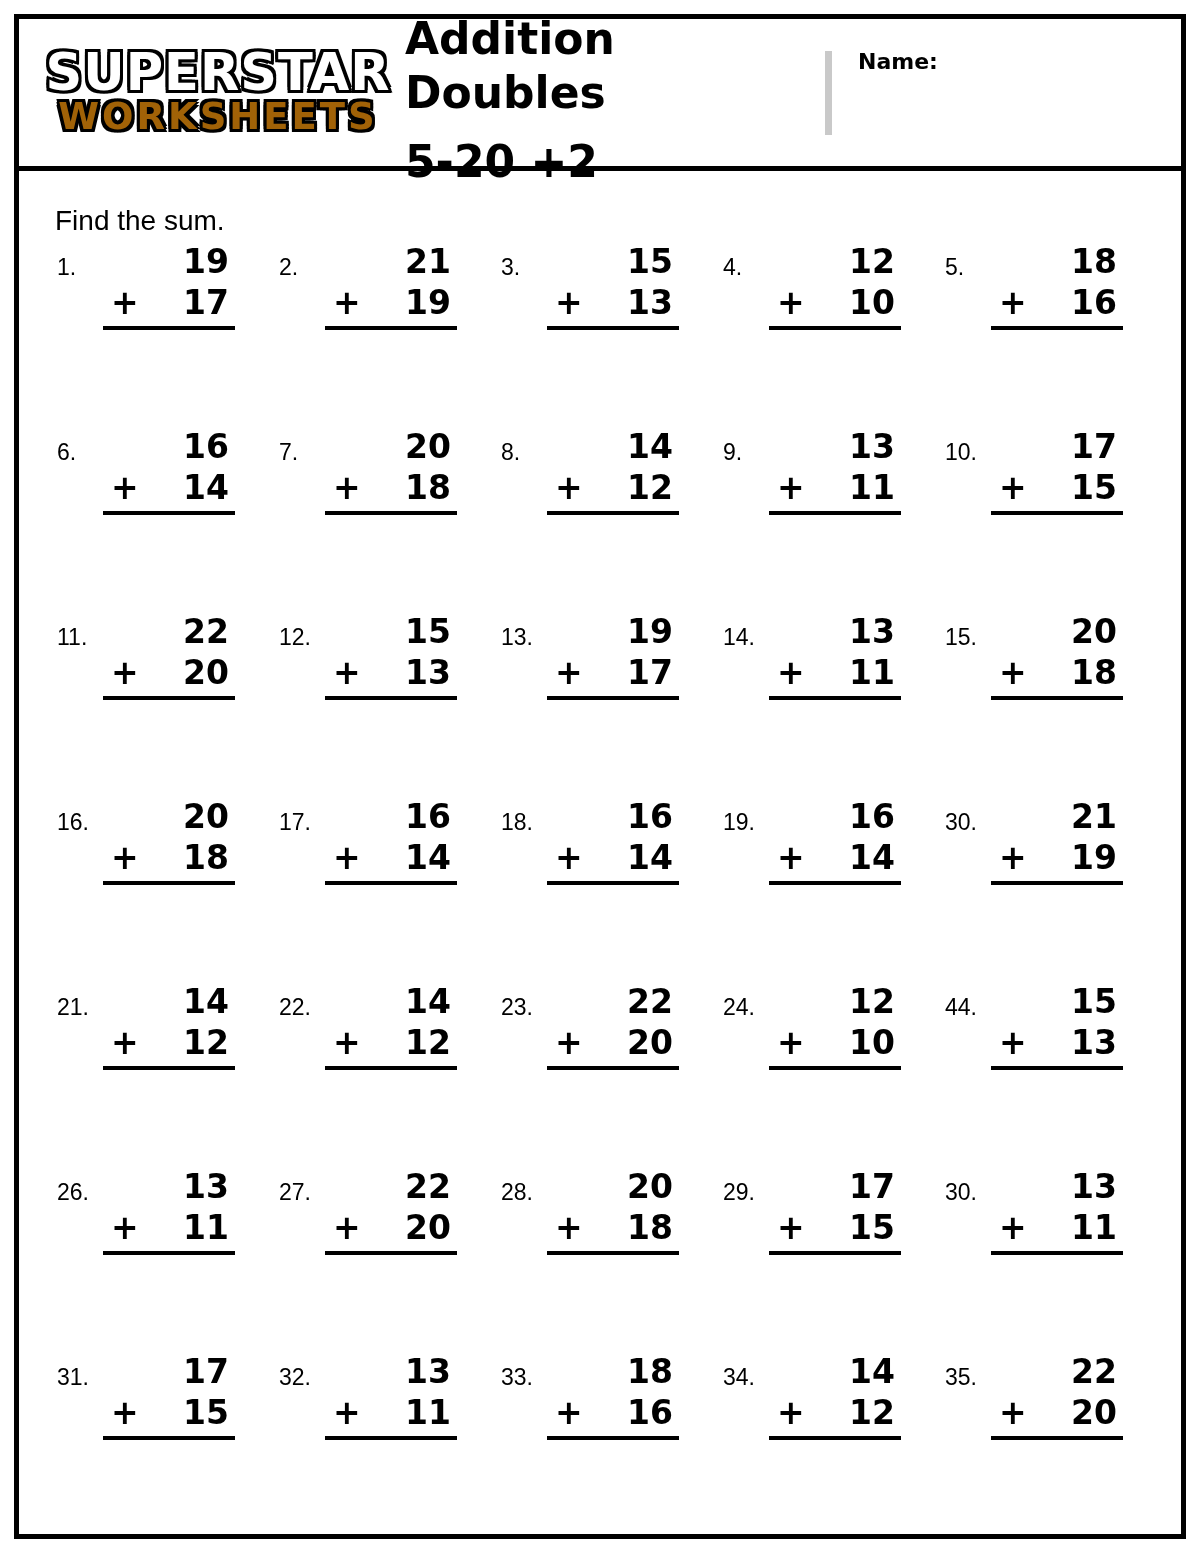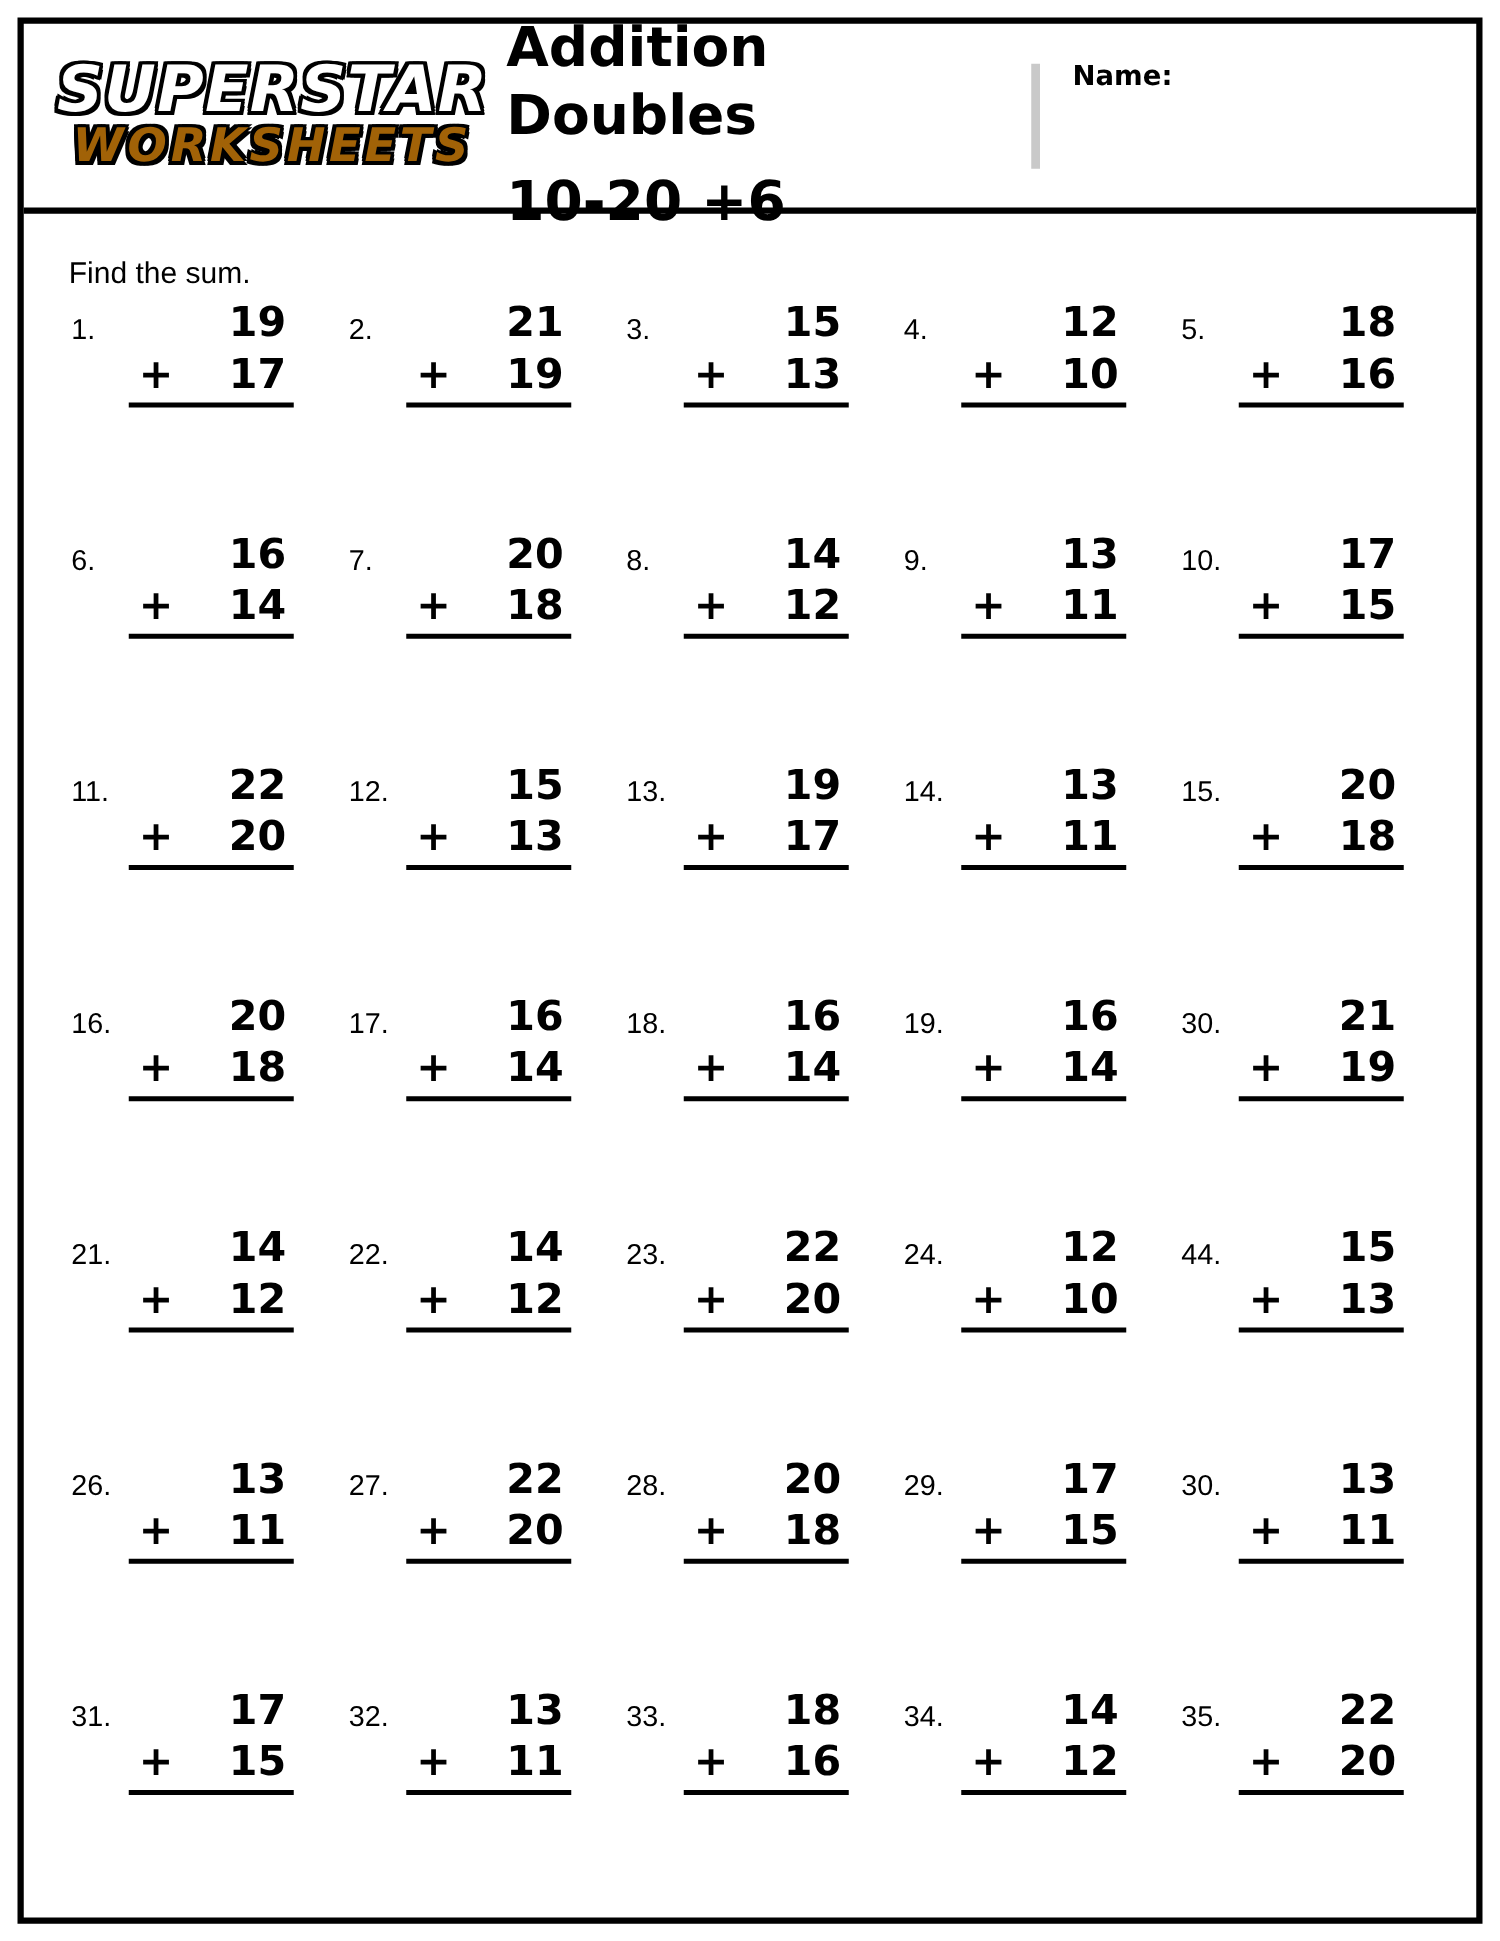--- a/index.html
+++ b/index.html
@@ -44,21 +44,20 @@
     align-items: center;
   }
   .logo {
     width: 380px;
     padding-left: 18px;
     box-sizing: border-box;
     display: flex;
     flex-direction: column;
     align-items: center;
     justify-content: center;
-    font-style: italic;
   }
   .logo-line1 {
     font-family: "DejaVu Sans", sans-serif;
     font-weight: bold;
     font-size: 51px;
     letter-spacing: 1px;
     line-height: 0.98;
     color: #fff;
     -webkit-text-stroke: 5px #000;
     paint-order: stroke fill;
@@ -109,21 +108,21 @@
     position: absolute;
     top: 181px;
     left: 19px;
     right: 19px;
     bottom: 19px;
     padding: 24px 26px 0 26px;
     box-sizing: border-box;
   }
   .instruction {
     font-family: "Liberation Sans", sans-serif;
-    font-size: 24px;
+    font-size: 28px;
     margin: 0 0 6px 10px;
   }
   .grid {
     display: grid;
     grid-template-columns: repeat(5, 1fr);
     grid-auto-rows: 185px;
     margin-top: 8px;
   }
   .problem {
     position: relative;
@@ -173,21 +172,21 @@
 <div class="page">
   <div class="outer-frame"></div>
 
   <div class="header">
     <div class="logo">
       <div class="logo-line1">SUPERSTAR</div>
       <div class="logo-line2">WORKSHEETS</div>
     </div>
     <div class="title-block">
       <div class="title-line">Addition Doubles</div>
-      <div class="title-line">10-20 +6</div>
+      <div class="title-line">5-20 +2</div>
     </div>
     <div class="name-divider"></div>
     <div class="name-label">Name:</div>
   </div>
 
   <div class="sheet">
     <div class="instruction">Find the sum.</div>
     <div class="grid" id="problem-grid">
         <div class="problem">
           <div class="p-num">1.</div>

